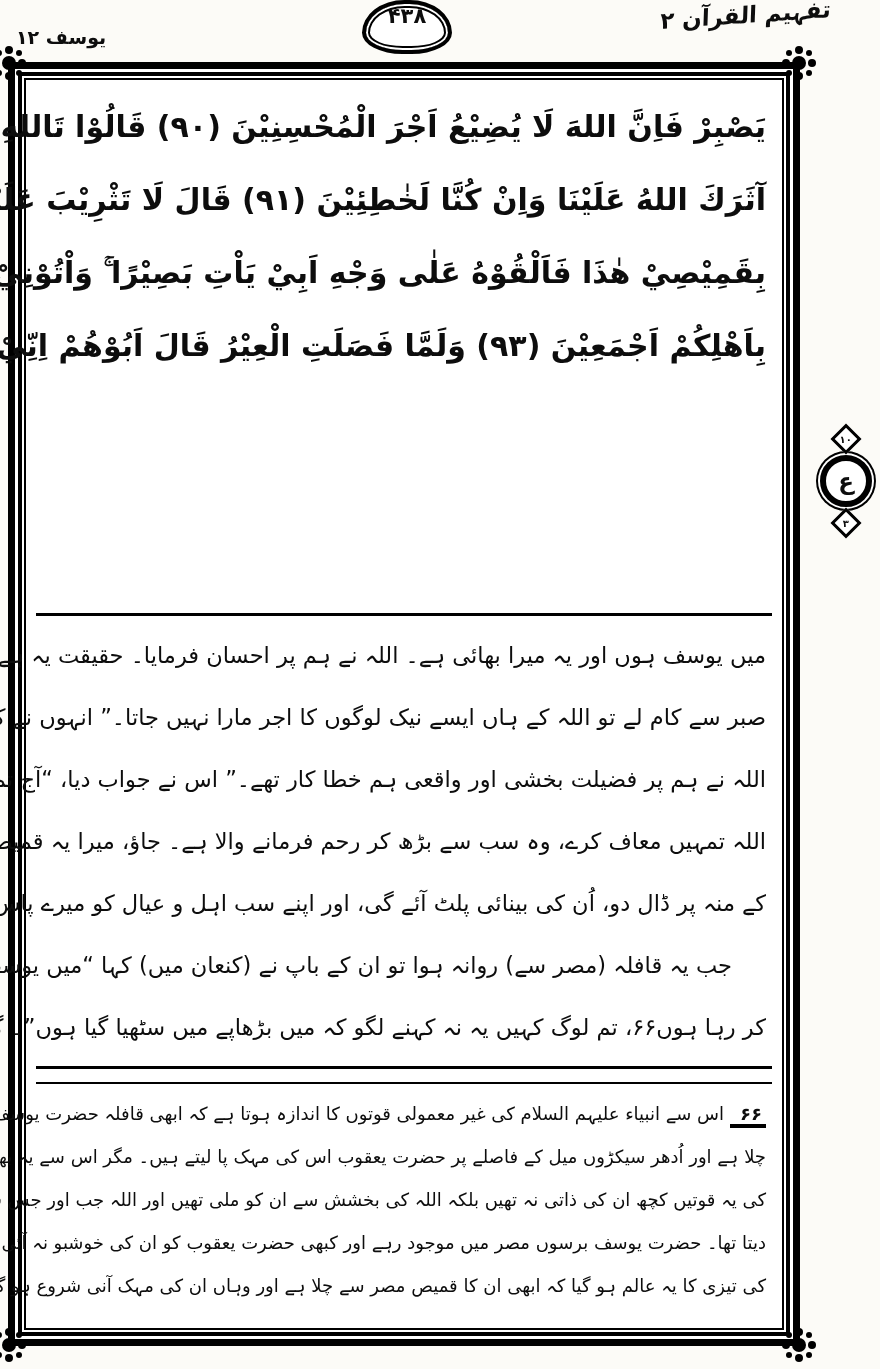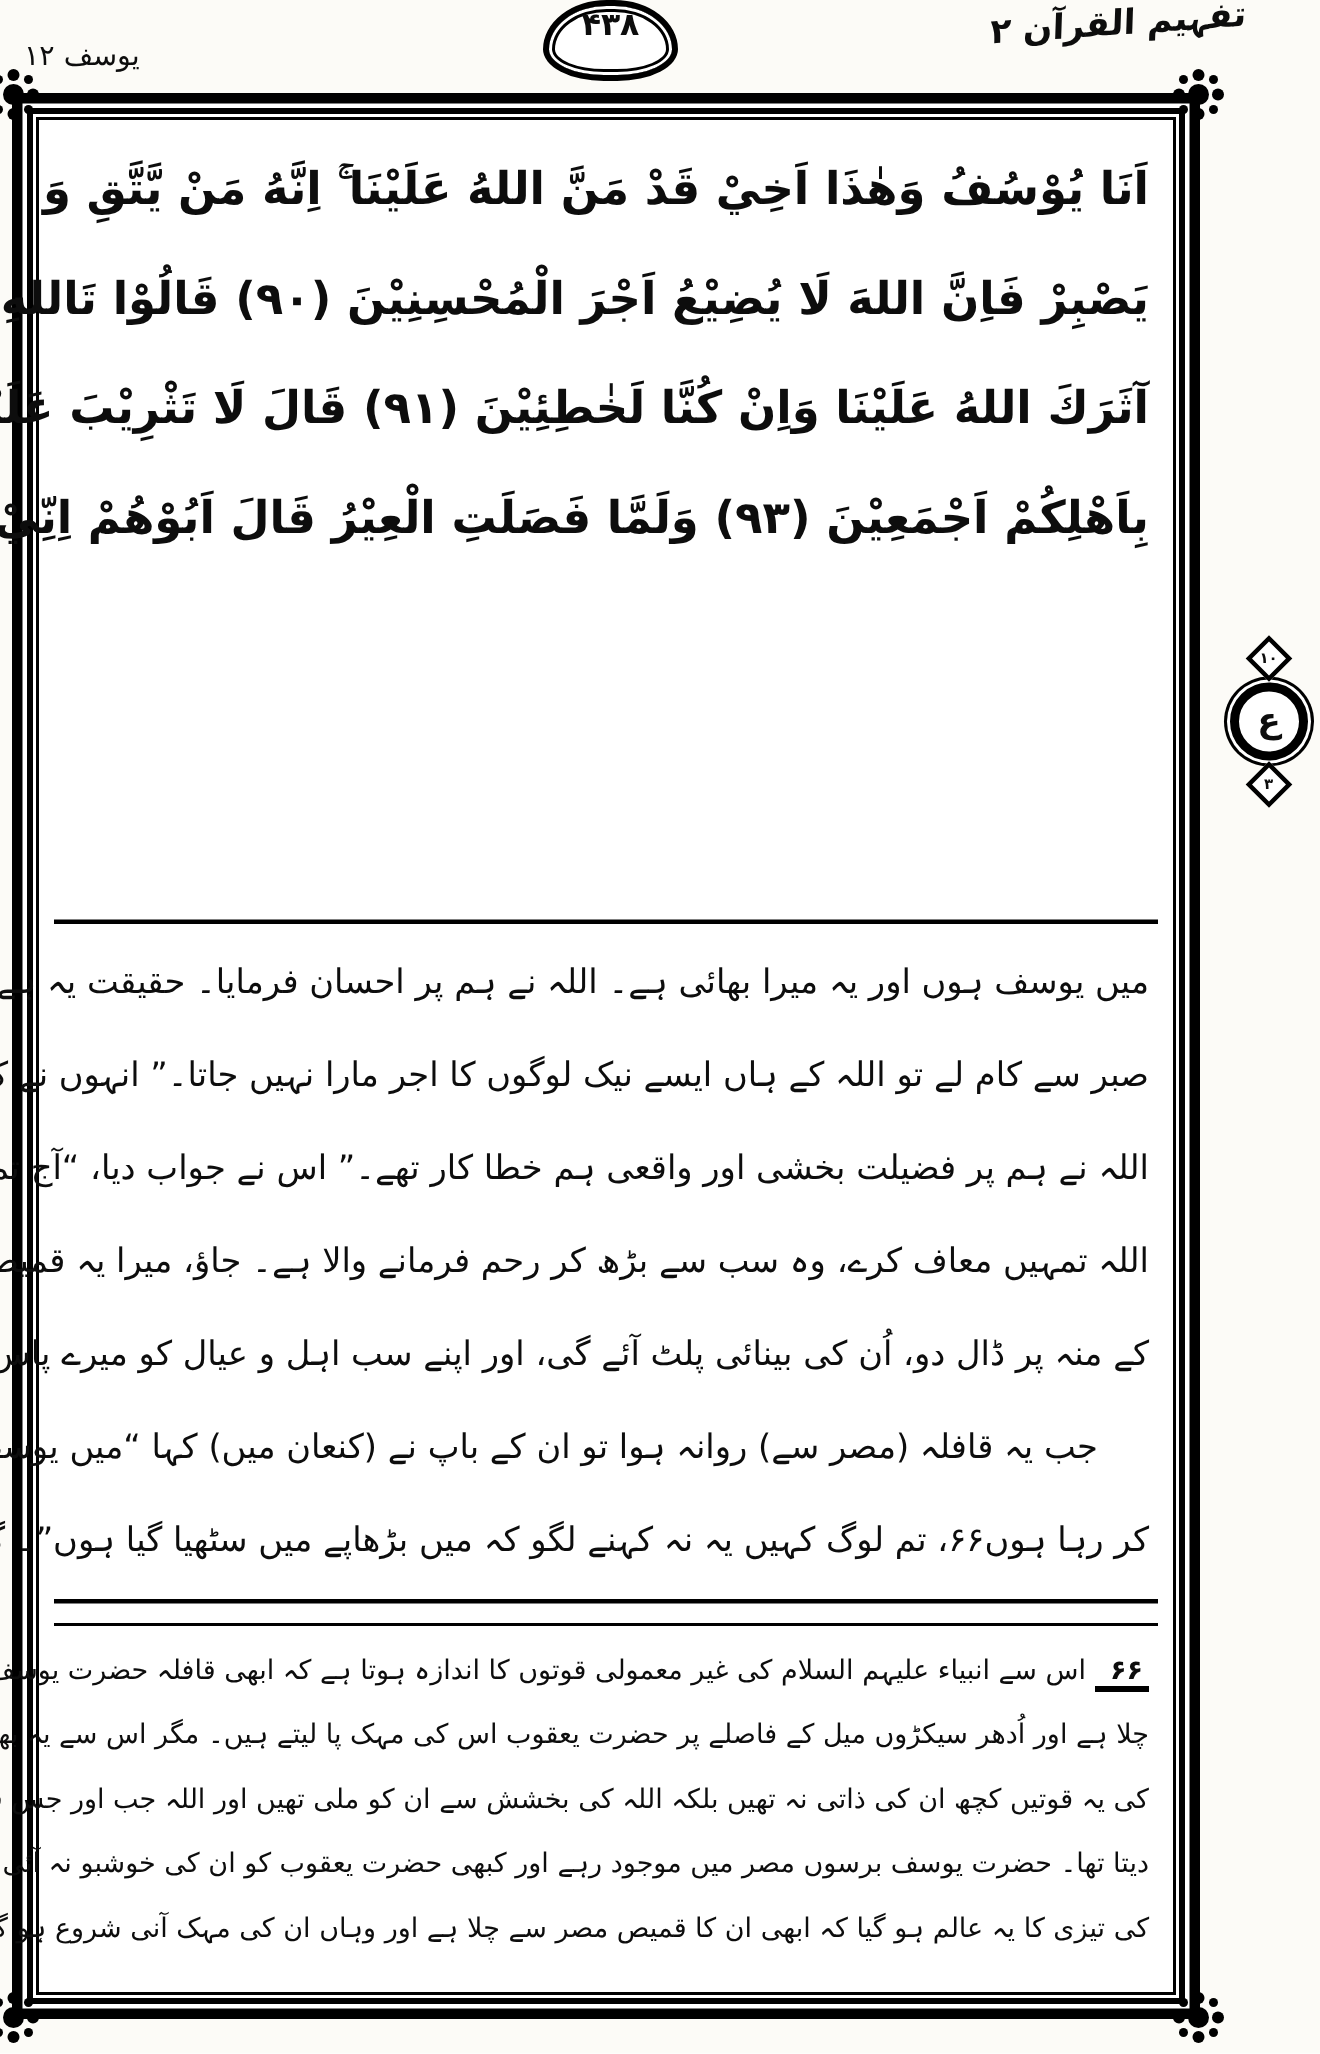--- a/index.html
+++ b/index.html
@@ -4,21 +4,21 @@
 <style>
   html,body { margin:0; padding:0; }
   body {
     width:880px; height:1369px; position:relative; overflow:hidden;
     background:#fcfbf7; color:#0d0d0d;
     font-family:"DejaVu Sans", sans-serif;
   }
 
   
   .hdr-surah { position:absolute; top:26px; left:16px; width:120px;
-    font-size:19px; font-weight:normal; direction:rtl; text-align:left; }
+    font-size:19px; font-weight:bold; direction:rtl; text-align:left; }
   .hdr-title { position:absolute; top:2px; left:628px; width:235px;
     font-size:23px; font-weight:bold; direction:rtl; text-align:center;
     transform:rotate(-4deg) skewX(-6deg); }
   .hdr-medallion { position:absolute; top:0px; left:362px; width:90px; height:54px;
     border:4px solid #000; box-sizing:border-box;
     border-radius:48% 48% 46% 46% / 62% 62% 40% 40%;
     box-shadow: inset 0 0 0 2px #fff, inset 0 0 0 4px #000;
     display:flex; align-items:flex-start; justify-content:center;
     font-size:21px; font-weight:bold; background:#fff; }
 
@@ -106,23 +106,23 @@
   </div>
   <div class="ruku-circle">
     <span>ع</span>
   </div>
   <div class="ruku-diamond">
     <span>۳</span>
   </div>
 </div>
 
 <div class="content">
-  <div class="qline">اَنَا يُوْسُفُ وَهٰذَا اَخِيْ قَدْ مَنَّ اللهُ عَلَيْنَا ۚ اِنَّهُ مَنْ يَّتَّقِ وَ</div>
   <div class="qline">يَصْبِرْ فَاِنَّ اللهَ لَا يُضِيْعُ اَجْرَ الْمُحْسِنِيْنَ (٩٠) قَالُوْا تَاللهِ لَقَدْ</div>
   <div class="qline">آثَرَكَ اللهُ عَلَيْنَا وَاِنْ كُنَّا لَخٰطِئِيْنَ (٩١) قَالَ لَا تَثْرِيْبَ عَلَيْكُمُ</div>
+  <div class="qline">بِقَمِيْصِيْ هٰذَا فَاَلْقُوْهُ عَلٰى وَجْهِ اَبِيْ يَاْتِ بَصِيْرًا ۚ وَاْتُوْنِيْ</div>
   <div class="qline">بِاَهْلِكُمْ اَجْمَعِيْنَ (٩٣) وَلَمَّا فَصَلَتِ الْعِيْرُ قَالَ اَبُوْهُمْ اِنِّيْ</div>
 </div>
 
 <div class="sep sep-1"></div>
 
 <div class="urdu">
   <div class="uline">میں یوسف ہوں اور یہ میرا بھائی ہے۔ اللہ نے ہم پر احسان فرمایا۔ حقیقت یہ ہے کہ اگر کوئی تقویٰ اور</div>
   <div class="uline">صبر سے کام لے تو اللہ کے ہاں ایسے نیک لوگوں کا اجر مارا نہیں جاتا۔” انہوں نے کہا “بخدا کہ تم کو</div>
   <div class="uline">اللہ نے ہم پر فضیلت بخشی اور واقعی ہم خطا کار تھے۔” اس نے جواب دیا، “آج تم پر کوئی گرفت نہیں،</div>
   <div class="uline">اللہ تمہیں معاف کرے، وہ سب سے بڑھ کر رحم فرمانے والا ہے۔ جاؤ، میرا یہ قمیص لے جاؤ اور میرے والد</div>

